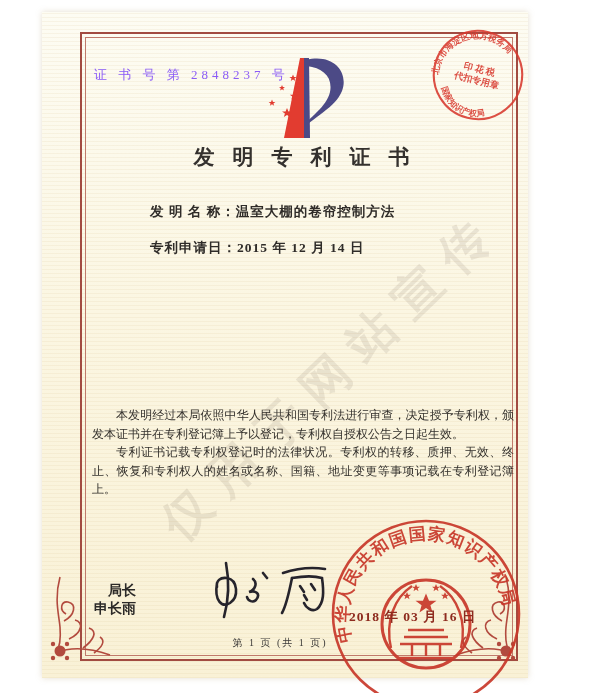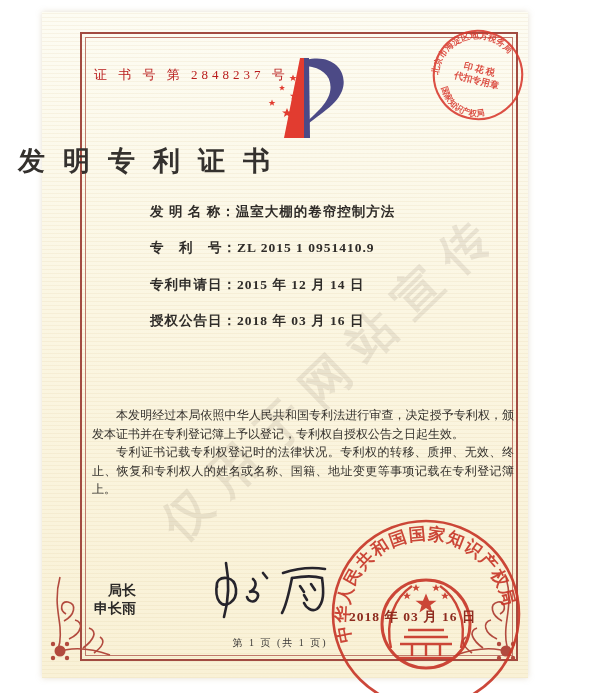--- a/index.html
+++ b/index.html
@@ -18,26 +18,26 @@
   }
   .frame-outer{
     position:absolute;left:80px;top:32px;width:434px;height:625px;
     border:2px solid #a24b41;z-index:2;
   }
   .frame-inner{
     position:absolute;inset:3px;border:1px solid #c07a6b;
   }
   .cert-no{
     position:absolute;left:94px;top:66px;z-index:5;
-    font-size:13px;letter-spacing:4px;color:#b91c1c;
+    font-size:13px;letter-spacing:4px;color:#8b5cf6;
   }
   .logo{position:absolute;left:252px;top:56px;z-index:5;}
   .title{
-    position:absolute;left:0;top:143px;width:603px;z-index:5;
-    font-size:27px;font-weight:600;color:#34312e;letter-spacing:18px;margin-right:-18px;text-indent:18px;
+    position:absolute;left:0;top:143px;width:603px;text-align:center;z-index:5;
+    font-size:21px;font-weight:600;color:#34312e;letter-spacing:18px;margin-right:-18px;text-indent:18px;
   }
   .fields{position:absolute;left:106px;top:203px;z-index:5;margin-left:44px;}
   .field-row{height:36.4px;font-size:13.5px;font-weight:600;color:#2f2c29;white-space:nowrap;}
   .field-row .lbl{display:inline-block;letter-spacing:1px;}
   .field-row .val{letter-spacing:1px;}
   .paragraphs{
     position:absolute;left:92px;top:406px;width:422px;z-index:5;
     font-size:12px;line-height:18.6px;color:#33302c;text-align:justify;
   }
   .paragraphs p{margin:0;text-indent:2em;}
@@ -94,27 +94,21 @@
   </svg>
 </div>
 
 <div class="title">发明专利证书</div>
 
 <div class="fields">
   <div class="field-row">
     <span class="lbl">发 明 名 称：</span><span class="val">温室大棚的卷帘控制方法</span>
   </div>
   <div class="field-row">
-    <span class="lbl">专　利　号：</span><span class="val">ZL 2015 1 0951410.9</span>
-  </div>
-  <div class="field-row">
     <span class="lbl">专利申请日：</span><span class="val">2015 年 12 月 14 日</span>
-  </div>
-  <div class="field-row">
-    <span class="lbl">授权公告日：</span><span class="val">2018 年 03 月 16 日</span>
   </div>
 </div>
 
 <div class="paragraphs">
   <p>本发明经过本局依照中华人民共和国专利法进行审查，决定授予专利权，颁发本证书并在专利登记簿上予以登记，专利权自授权公告之日起生效。</p>
   <p>专利证书记载专利权登记时的法律状况。专利权的转移、质押、无效、终止、恢复和专利权人的姓名或名称、国籍、地址变更等事项记载在专利登记簿上。</p>
 </div>
 
 <div class="director">
   <div>局长</div>

